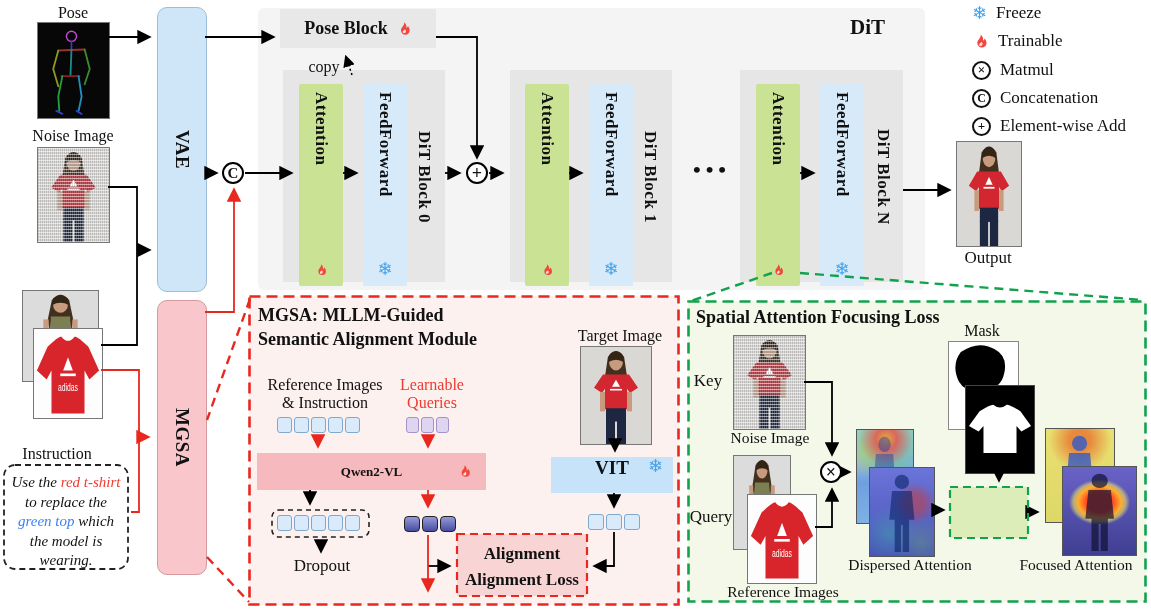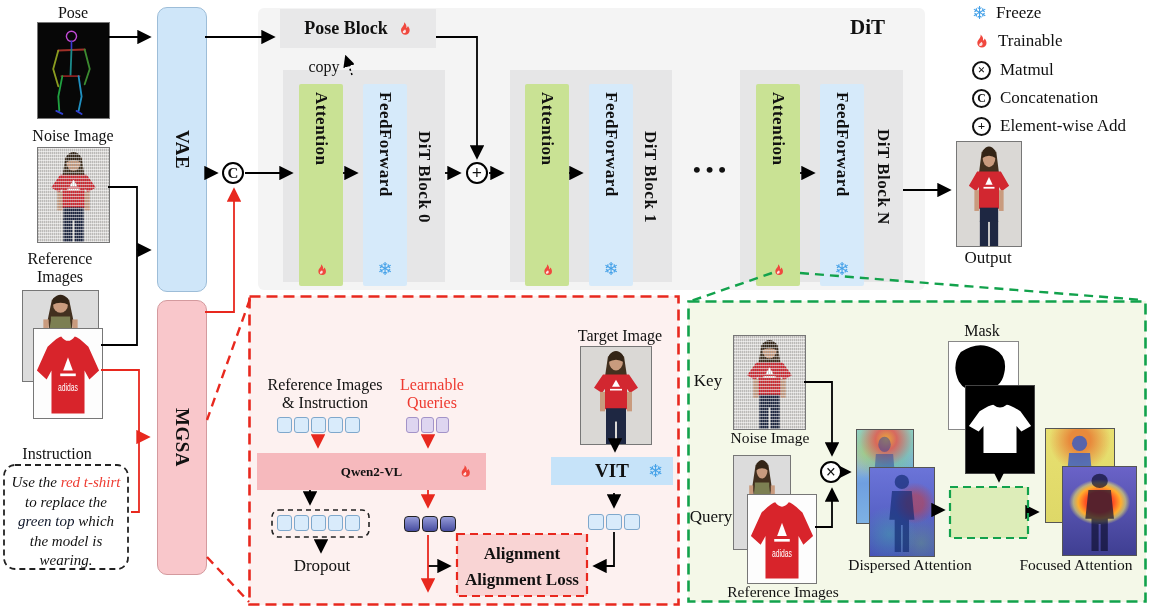--- a/index.html
+++ b/index.html
@@ -56,21 +56,21 @@
   .token{width:15px;height:16px;border:1.2px solid #7fa8cc;background:#d9ebfb;border-radius:3px;box-sizing:border-box;}
   .token.q{width:13px;background:#ded5f0;border-color:#a393c8;}
   .token.d{width:16px;border:1px solid #222;border-radius:4px;background:linear-gradient(180deg,#959bd8,#474da0);}
   .legrow{position:absolute;display:flex;align-items:center;gap:9px;z-index:11;}
   .legrow .txt{font-size:17px;}
   .legcircle{width:19px;height:19px;border:2px solid #111;border-radius:50%;display:flex;align-items:center;
              justify-content:center;font-weight:bold;font-size:13px;box-sizing:border-box;background:#fff;}
   .snow{font-family:"DejaVu Sans",sans-serif;color:#45a1e8;font-size:18px;line-height:1;}
   .flame{display:inline-flex;}
   .red-t{color:#ee3a30;}
-  .blue-t{color:#0f172a;font-family:Liberation Serif, serif;}
+  .blue-t{color:#3b82f6;font-family:Liberation Serif, serif;}
   .instr{font-style:italic;font-size:15px;line-height:1.3;}
   #wires{position:absolute;left:0;top:0;z-index:10;pointer-events:none;}
   .dots{letter-spacing:5px;font-size:22px;font-weight:bold;z-index:3;}
 </style>
 </head>
 <body>
 
 <svg width="0" height="0" style="position:absolute">
   <defs>
     <path id="p-shirt" d="M14,12 L3,28 L13,34 L18,28 L18,57 L52,57 L52,28 L57,34 L67,28 L56,12 Q45,5 42,5 Q35,11 28,5 Q25,5 14,12 Z"></path>
@@ -144,24 +144,20 @@
       </svg>
   </div>
 
   <div class="lbl" style="left:18px;top:127px;width:110px;">Noise Image</div>
   <div class="imgbox noise" style="left:37px;top:147px;width:71px;height:94px;">
     <svg viewBox="0 0 70 95" preserveAspectRatio="none">
         <use href="#g-person-red"></use>
       </svg>
   </div>
 
-  <div class="lbl" style="left:14px;top:250px;width:92px;">
-    <span>Reference</span><br>
-    <span>Images</span>
-  </div>
   <div class="imgbox" style="left:22px;top:290px;width:75px;height:90px;">
     <svg viewBox="0 0 70 95" preserveAspectRatio="none">
         <use href="#g-person-green"></use>
       </svg>
   </div>
   <div class="imgbox" style="left:33px;top:328px;width:68px;height:89px;z-index:6;">
     <svg viewBox="0 0 70 60" preserveAspectRatio="none">
         <use href="#g-tshirt"></use>
       </svg>
   </div>
@@ -272,20 +268,24 @@
     <span class="txt">Element-wise Add</span>
   </div>
 
   <div class="imgbox" style="left:956px;top:141px;width:64px;height:104px;">
     <svg viewBox="0 0 70 95" preserveAspectRatio="none">
         <use href="#g-person-red"></use>
       </svg>
   </div>
   <div class="lbl" style="left:952px;top:248px;width:72px;font-size:17px;">Output</div>
 
+  <div class="lbl b left" style="left:258px;top:303px;width:260px;font-size:18px;line-height:1.35;">
+    <span>MGSA: MLLM-Guided</span><br>
+    <span>Semantic Alignment Module</span>
+  </div>
 
   <div class="lbl" style="left:252px;top:376px;width:146px;">
     <span>Reference Images</span><br>
     <span>&amp; Instruction</span>
   </div>
   <div class="lbl red-t" style="left:394px;top:376px;width:76px;">
     <span>Learnable</span><br>
     <span>Queries</span>
   </div>
 
@@ -330,30 +330,31 @@
     <span>Alignment</span><br>
     <span>Alignment Loss</span>
   </div>
 
   <div class="lbl" style="left:560px;top:327px;width:120px;">Target Image</div>
   <div class="imgbox" style="left:580px;top:346px;width:70px;height:97px;">
     <svg viewBox="0 0 70 95" preserveAspectRatio="none">
         <use href="#g-person-red"></use>
       </svg>
   </div>
-  <div class="abs" style="left:551px;top:457px;width:122px;height:28px;background:#c6e3f9;display:flex;align-items:center;justify-content:center;z-index:5;">
+  <div class="abs" style="left:551px;top:457px;width:122px;height:36px;background:#c6e3f9;display:flex;justify-content:center;z-index:5;">
     <span class="b" style="font-size:19px;">VIT</span>
     <span class="snow" style="position:absolute;right:10px;">❄</span>
   </div>
   <div class="token-row" style="left:588px;top:514px;">
     <span class="token" style="width:16px;"></span>
       <span class="token" style="width:16px;"></span>
       <span class="token" style="width:16px;"></span>
   </div>
 
+  <div class="lbl b left" style="left:696px;top:307px;width:320px;font-size:18px;">Spatial Attention Focusing Loss</div>
 
   <div class="lbl" style="left:688px;top:371px;width:40px;font-size:17px;">Key</div>
   <div class="imgbox noise" style="left:733px;top:335px;width:71px;height:93px;">
     <svg viewBox="0 0 70 95" preserveAspectRatio="none">
         <use href="#g-person-red"></use>
       </svg>
   </div>
   <div class="lbl" style="left:722px;top:429px;width:96px;font-size:15.5px;">Noise Image</div>
 
   <div class="lbl" style="left:684px;top:507px;width:54px;font-size:17px;">Query</div>

